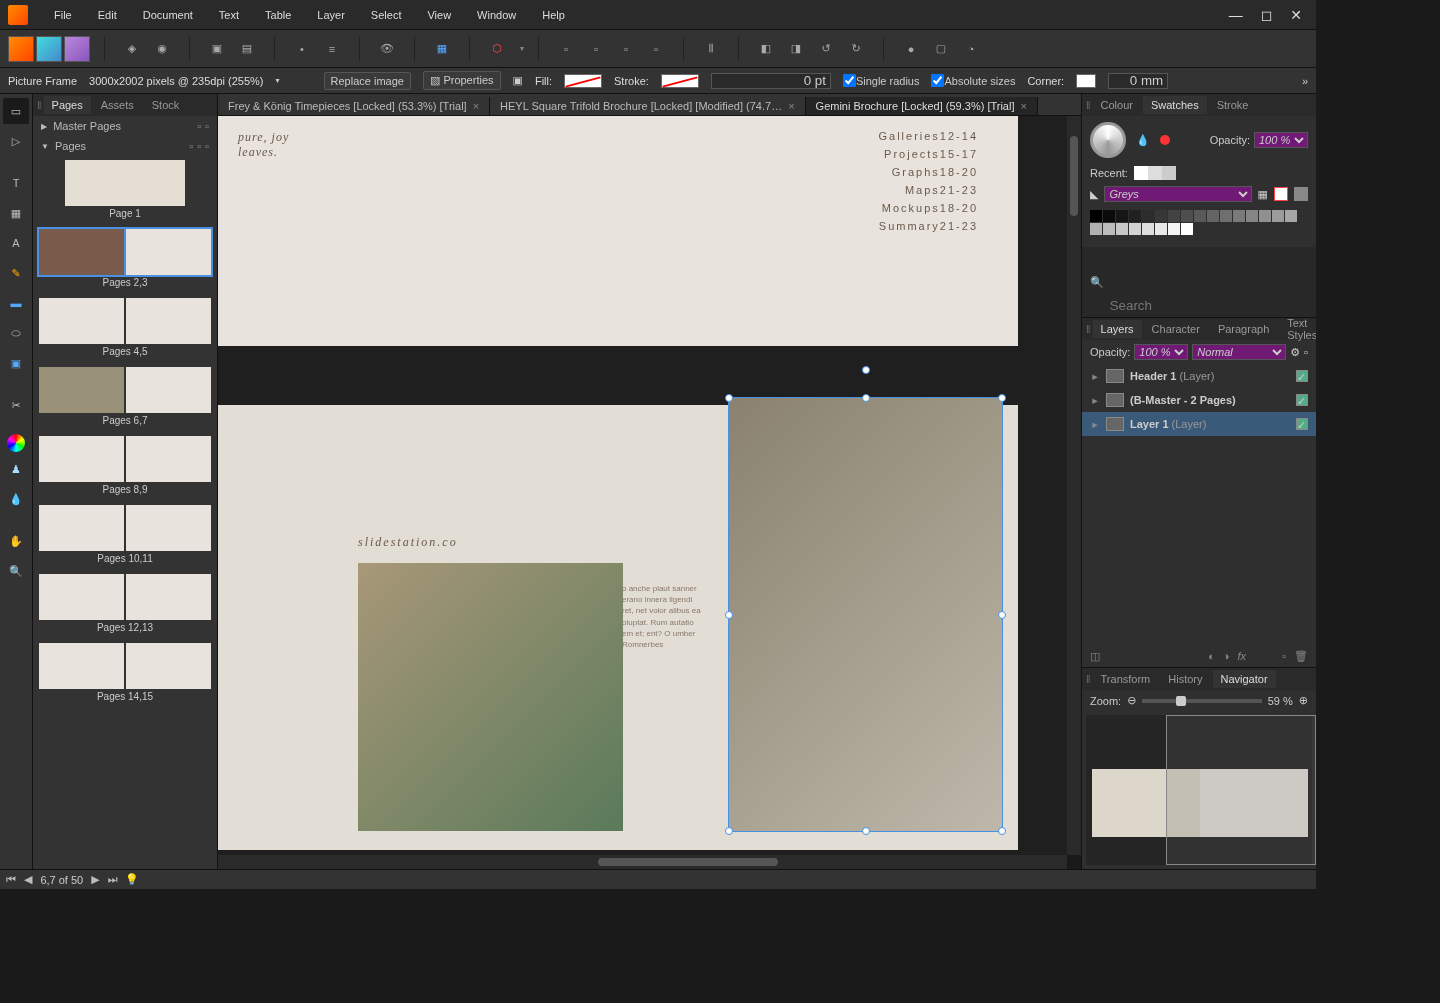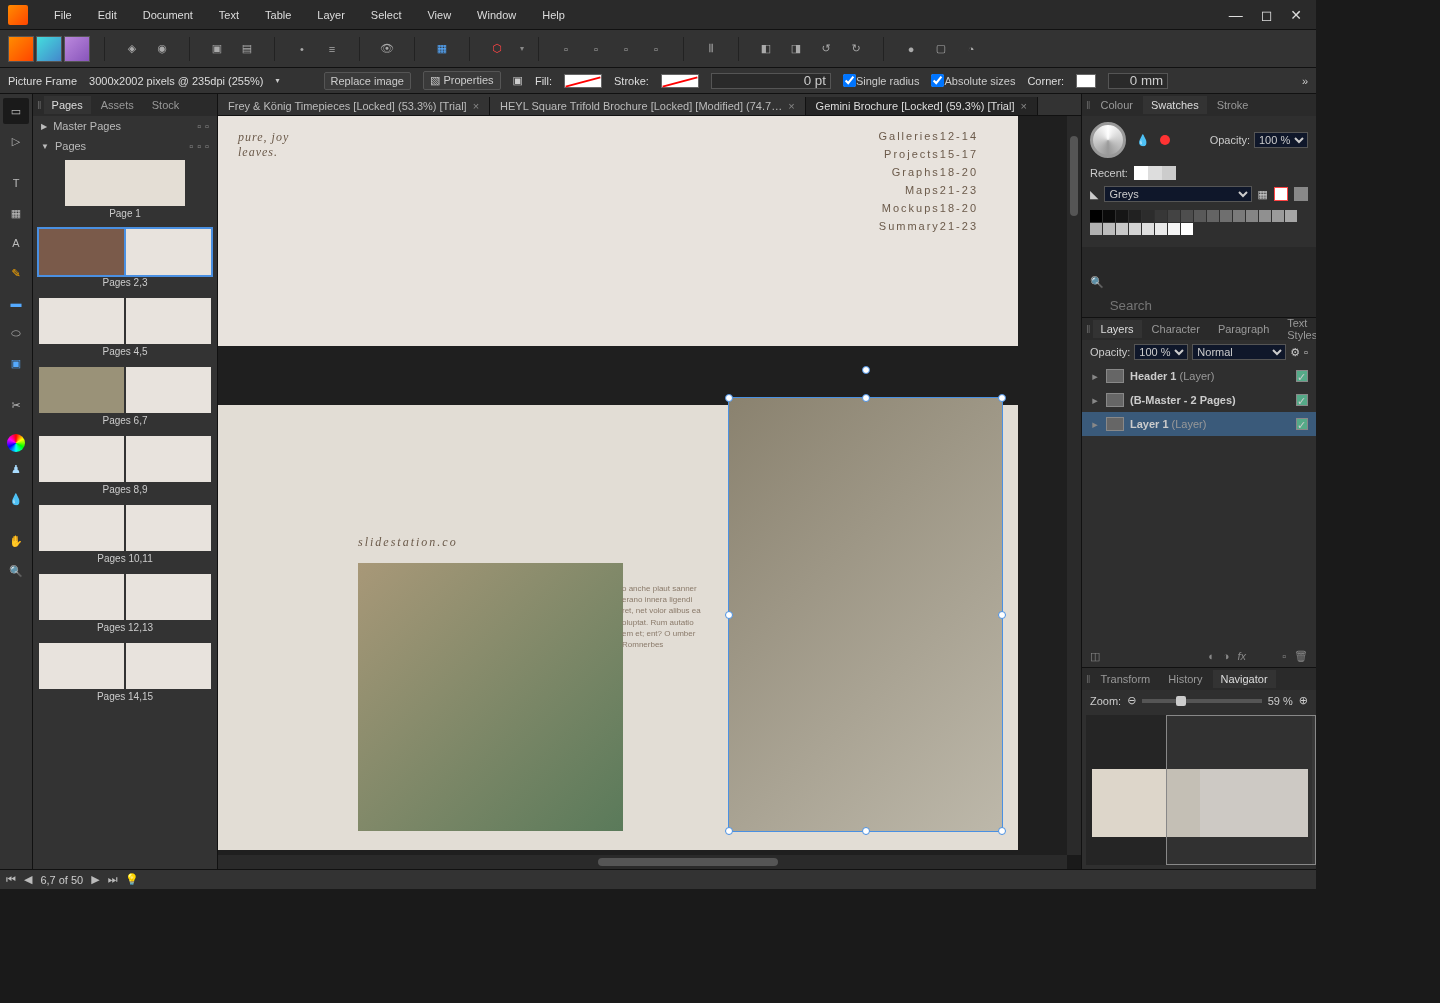--- a/index.html
+++ b/index.html
@@ -95,21 +95,21 @@
 
 
 .statusbar { position:absolute; bottom:0; left:0; right:0; height:20px; background:#333; display:flex; align-items:center; padding:0 6px; gap:8px; font-size:11px; border-top:1px solid #111; }
 .sb-btn { cursor:pointer; color:#bbb; }
 .hint { color:#aaa; }
 .hint b { color:#fff; font-weight:600; }
 
 .thumb-img { width:100%; height:46px; background:#e4ded5; position:relative; overflow:hidden; }
 .thumb-img.brown { background:#7a5a4a; }
 .thumb-img.olive { background:#9a9278; }
-select { background:#0f172a; border:1px solid #555; color:#ccc; font-size:11px; }
+select { background:#701a75; border:1px solid #555; color:#ccc; font-size:11px;font-style:italic; }
 </style>
 </head>
 <body>
 
 <div class="menubar">
   <div class="app-logo"></div>
   <div class="menu-item">File</div>
   <div class="menu-item">Edit</div>
   <div class="menu-item">Document</div>
   <div class="menu-item">Text</div>

